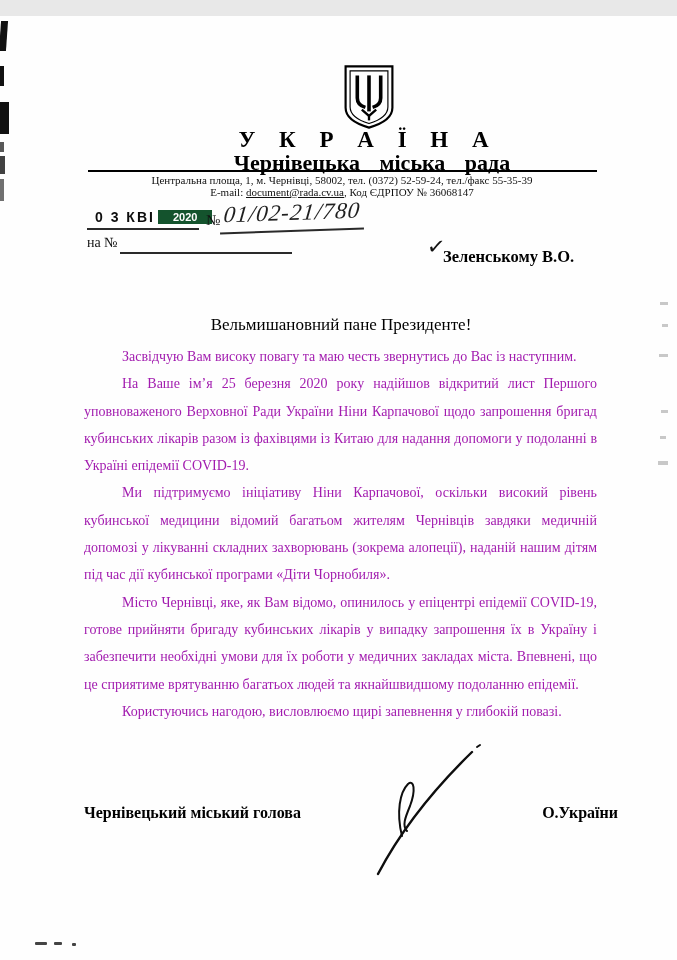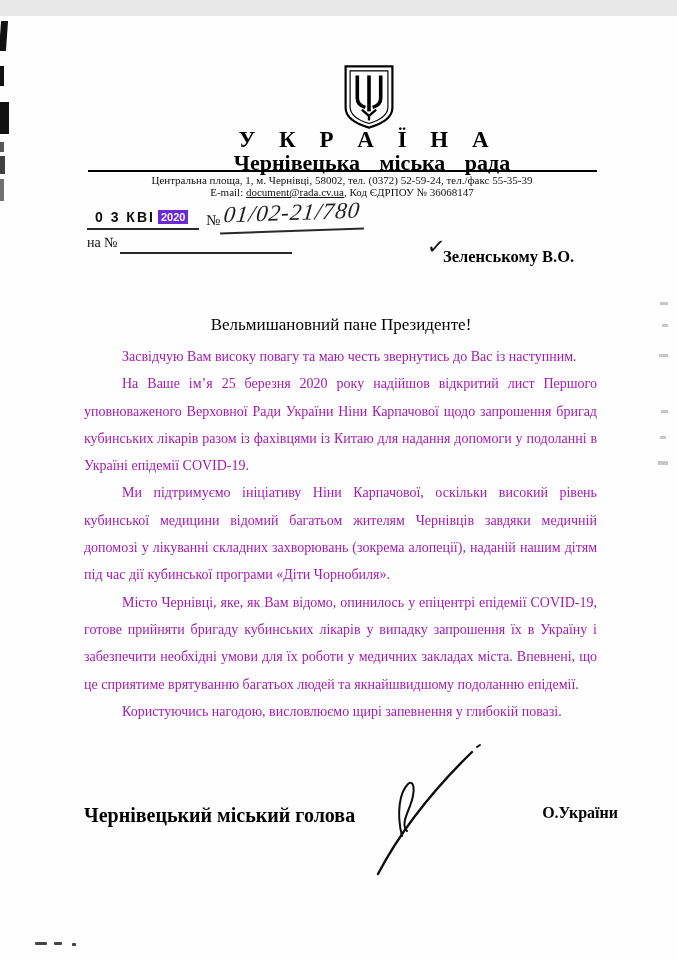--- a/index.html
+++ b/index.html
@@ -32,22 +32,22 @@
     font-size:11px;white-space:nowrap;color:#111;
   }
   .addr2 .email{text-decoration:underline;}
   
   .date-stamp{
     position:absolute;top:193px;left:95px;
     font-family:"Liberation Sans", sans-serif;font-weight:700;font-size:14px;
     letter-spacing:2px;white-space:nowrap;color:#0d0d0d;
   }
   .date-year{
-    display:inline-block;background:#6d28d9;color:#fdfdfd;
-    font-size:11px;letter-spacing:0;padding:1px 3px;margin-left:3px;transform:translateY(-1px);
+    display:inline-block;background:#14532d;color:#fdfdfd;
+    font-size:11px;letter-spacing:0;padding:1px 15px;margin-left:3px;transform:translateY(-1px);
   }
   .ref-line{position:absolute;background:#2a2a2a;height:2px;}
   .no-label{position:absolute;top:196px;left:206px;font-size:15px;color:#111;}
   .doc-number{
     position:absolute;top:184px;left:224px;
     font-style:italic;font-size:23px;transform:skewX(-8deg) rotate(-2deg);
     white-space:nowrap;color:#1f1f1f;letter-spacing:1px;
   }
   .na-no{position:absolute;top:219px;left:87px;font-size:14px;color:#111;}
   
@@ -61,21 +61,21 @@
   .salutation{
     position:absolute;top:299px;left:341px;transform:translateX(-50%);
     font-weight:400;font-size:17px;white-space:nowrap;color:#000;
   }
   .letter-body{position:absolute;top:327px;left:84px;width:513px;}
   .letter-body p{
     margin:0;font-size:14px;line-height:27.3px;text-align:justify;
     text-indent:38px;color:#a21caf;
   }
   
-  .sig-position{position:absolute;top:788px;left:84px;font-weight:700;font-size:20px;color:#000;}
+  .sig-position{position:absolute;top:788px;left:84px;font-weight:700;font-size:16px;color:#000;}
   .sig-name{position:absolute;top:788px;right:59px;font-weight:700;font-size:16px;color:#000;}
   .sig-scrawl{position:absolute;top:716px;left:358px;}
 </style>
 </head>
 <body>
 
 <div class="page">
 
   <div class="edge-mark" style="left:0;top:5px;width:7px;height:30px;transform:skewX(-4deg);"></div>
   <div class="edge-mark" style="left:0;top:50px;width:4px;height:20px;"></div>

